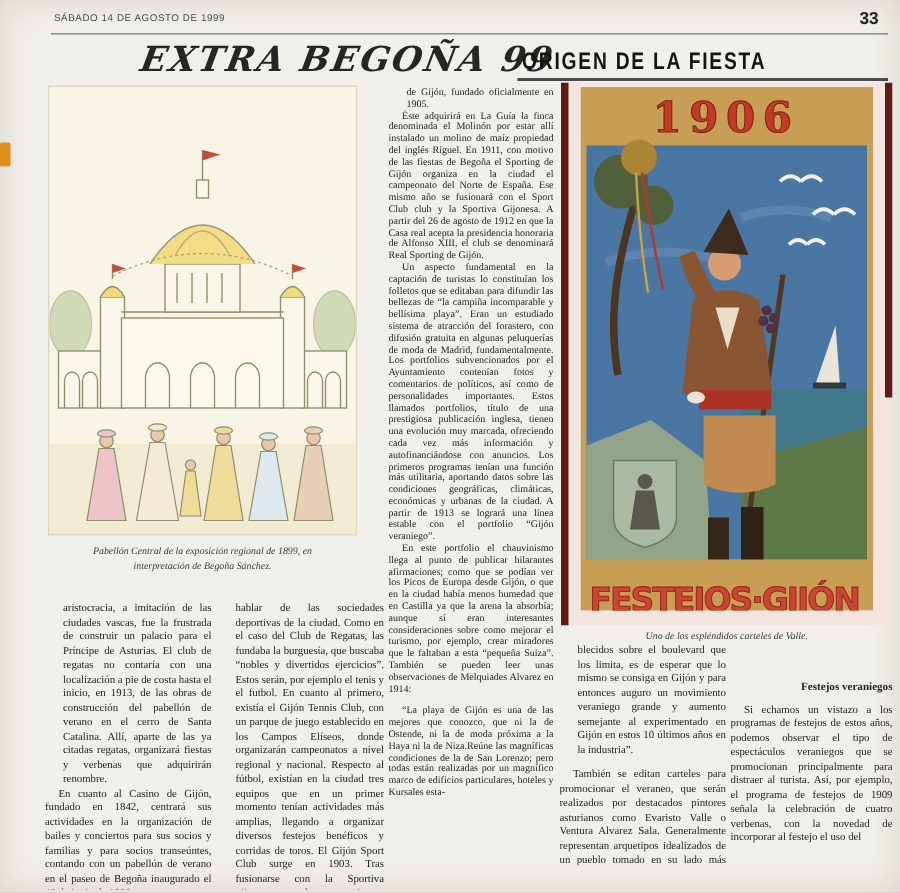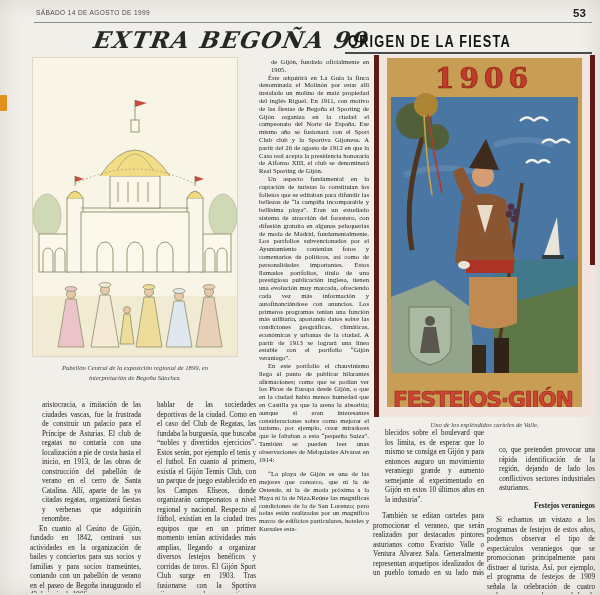--- a/index.html
+++ b/index.html
@@ -40,21 +40,21 @@
   .col5 h4{margin:7px 0 6px;text-align:right;font-size:7.4px;font-weight:bold;text-indent:0;}
 </style>
 </head>
 <body>
 
 <div class="page">
 
   <div class="tab"></div>
 
   <div class="date">SÁBADO 14 DE AGOSTO DE 1999</div>
-  <div class="pageno">53</div>
+  <div class="pageno">33</div>
   <div class="rule rule-top"></div>
 
   <div class="script-title">EXTRA BEGOÑA 99</div>
   <div class="section-title">ORIGEN DE LA FIESTA</div>
   <div class="rule rule-section"></div>
 
   <div class="figure-left">
     <svg width="204" height="298" viewBox="0 0 204 298">
       <rect x="0" y="0" width="204" height="298" fill="#f9f5e6"></rect>
       <rect x="0" y="238" width="204" height="60" fill="#f2ebd4"></rect>
@@ -202,18 +202,17 @@
     <p>En este portfolio el chauvinismo llega al punto de publicar hilarantes afirmaciones; como que se podían ver los Picos de Europa desde Gijón, o que en la ciudad había menos humedad que en Castilla ya que la arena la absorbía; aunque sí eran interesantes consideraciones sobre como mejorar el turismo, por ejemplo, crear miradores que le faltaban a esta “pequeña Suiza”. También se pueden leer unas observaciones de Melquiades Alvarez en 1914:</p>
     <p class="gap">“La playa de Gijón es una de las mejores que conozco, que ni la de Ostende, ni la de moda próxima a la Haya ni la de Niza.Reúne las magníficas condiciones de la de San Lorenzo; pero todas están realizadas por un magnífico marco de edificios particulares, hoteles y Kursales esta-</p>
   </div>
 
   <div class="col col4 wide">
     <p class="cont">blecidos sobre el boulevard que los limita, es de esperar que lo mismo se consiga en Gijón y para entonces auguro un movimiento veraniego grande y aumento semejante al experimentado en Gijón en estos 10 últimos años en la industria”.</p>
     <p class="gap">También se editan carteles para promocionar el veraneo, que serán realizados por destacados pintores asturianos como Evaristo Valle o Ventura Alvarez Sala. Generalmente representan arquetipos idealizados de un pueblo tomado en su lado más folklóri-</p>
   </div>
 
   <div class="col col5 wide">
-    <p class="cont">co, que pretenden provocar una rápida identificación de la región, dejando de lado los conflictivos sectores industriales asturianos.</p>
     <h4>Festejos veraniegos</h4>
     <p>Si echamos un vistazo a los programas de festejos de estos años, podemos observar el tipo de espectáculos veraniegos que se promocionan principalmente para distraer al turista. Así, por ejemplo, el programa de festejos de 1909 señala la celebración de cuatro verbenas, con la novedad de incorporar al festejo el uso del</p>
   </div>
 
 </div>
 
 </body></html>

